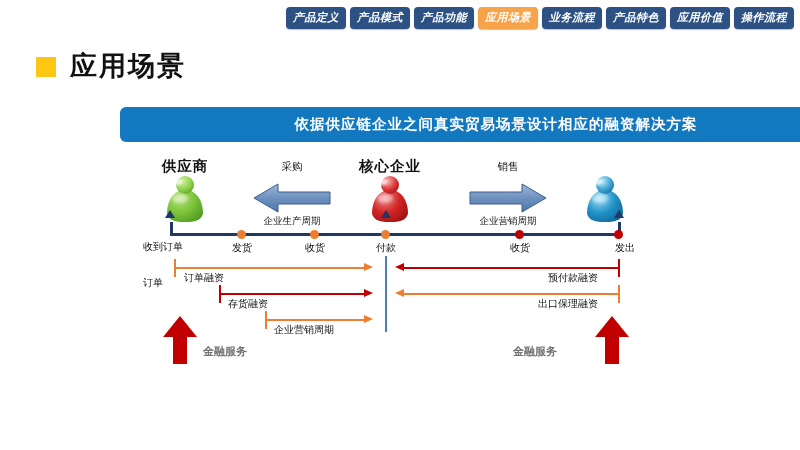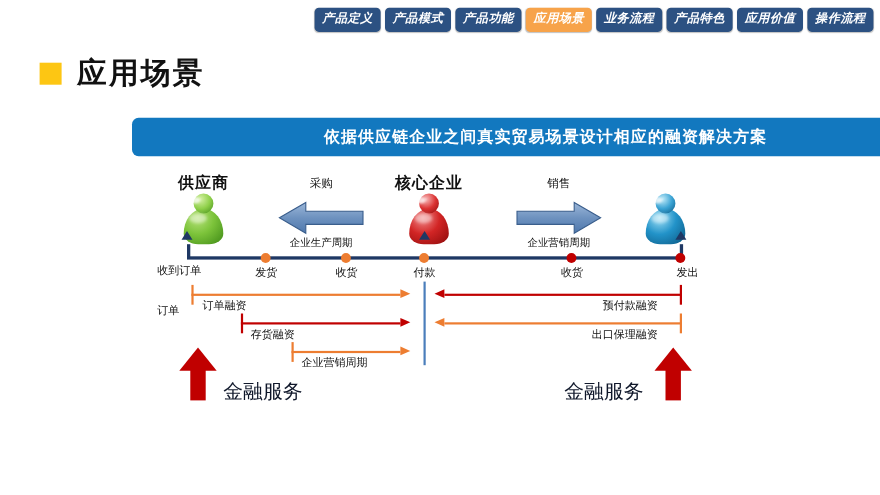--- a/index.html
+++ b/index.html
@@ -71,21 +71,21 @@
 
   
   #divider{position:absolute;left:385px;top:256px;width:2px;height:76px;background:#4a7ebb;}
 
   
   .bigarrow{position:absolute;width:34px;height:48px;}
   .ba-head{position:absolute;left:0;top:0;width:0;height:0;
            border-left:17px solid transparent;border-right:17px solid transparent;
            border-bottom:21px solid #c00000;}
   .ba-stem{position:absolute;left:10px;top:20px;width:14px;height:28px;background:#c00000;}
-  .svc-lab{position:absolute;font-size:18px;font-weight:normal;color:#0f172a;white-space:nowrap;}
+  .svc-lab{position:absolute;font-size:11px;font-weight:bold;color:#737373;white-space:nowrap;}
 
   
   #bottombar{
     position:absolute;left:122px;top:373px;width:556px;height:36px;
     background:#4d5b28;border-radius:7px;color:#fff;font-size:14px;font-weight:bold;
     display:flex;align-items:center;justify-content:center;letter-spacing:1.5px;
   }
 </style>
 </head>
 <body>

